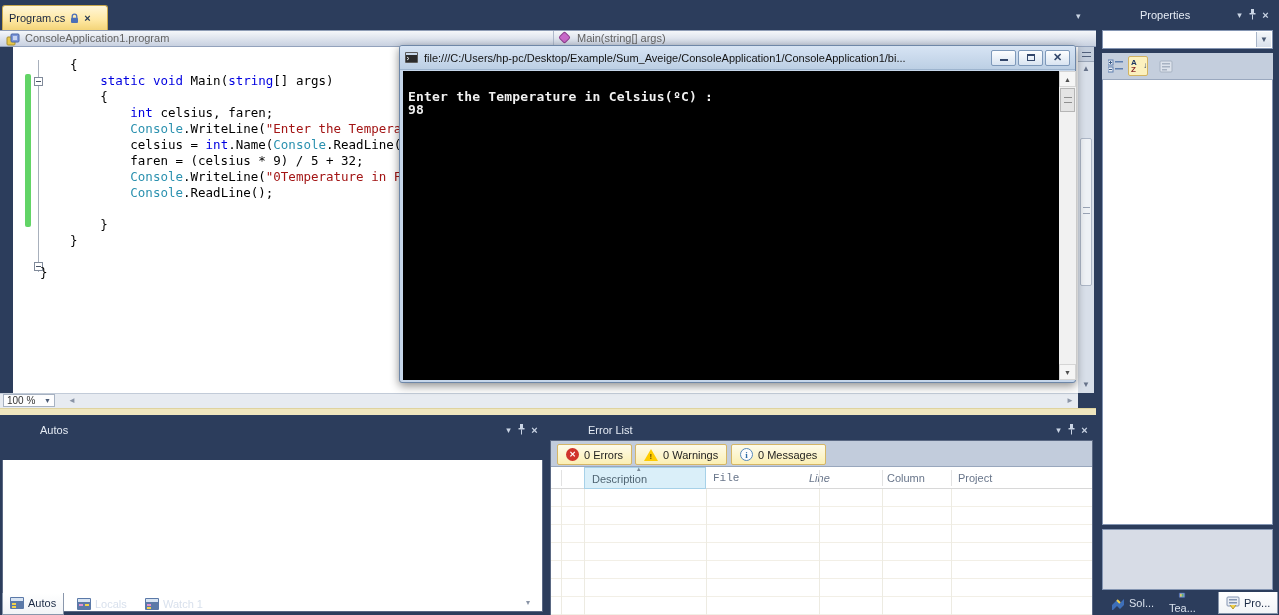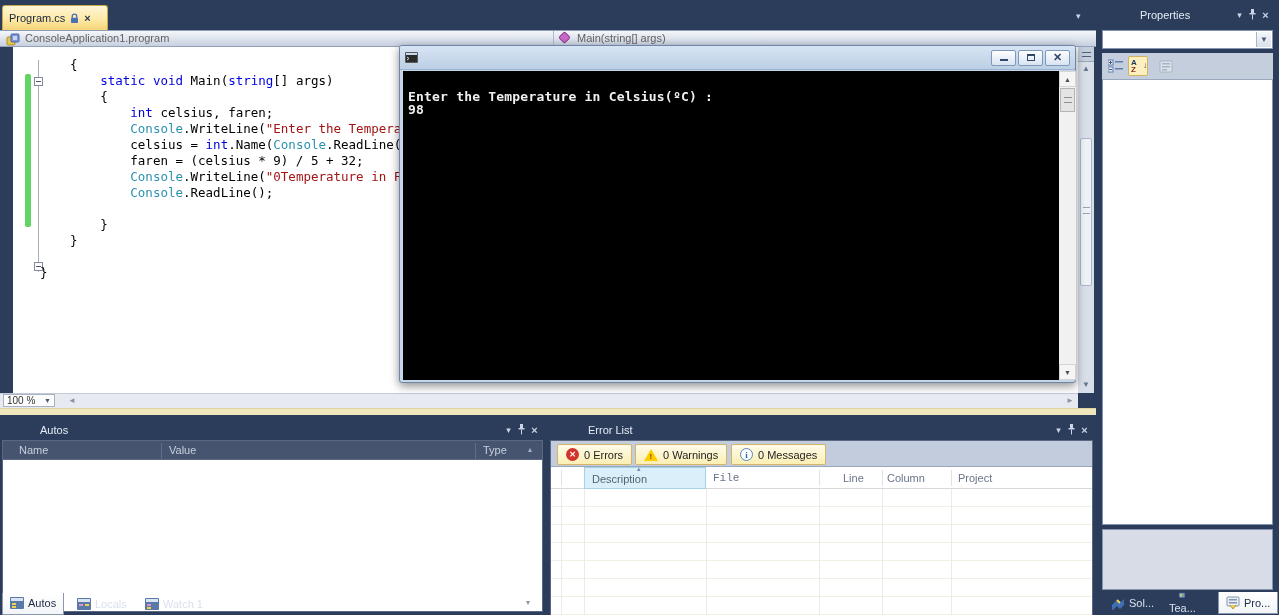--- a/index.html
+++ b/index.html
@@ -167,20 +167,21 @@
 
   <div class="abs console-win" style="z-index:30;">
     <div class="abs con-title">
       <span style="display:inline-flex;">
         <svg width="13" height="11" viewBox="0 0 13 11">
             <rect x="0" y="0" width="13" height="11" rx="1" fill="#2B2B2B" stroke="#8A8A8A"></rect>
             <rect x="1" y="1" width="11" height="2" fill="#C8D8EA"></rect>
             <path d="M2 5l2 1.5L2 8" stroke="#DDD" fill="none" stroke-width="1"></path>
           </svg>
       </span>
+      <span class="con-title-text">file:///C:/Users/hp-pc/Desktop/Example/Sum_Aveige/ConsoleApplication1/ConsoleApplication1/bi...</span>
       <span style="flex:1"></span>
       <span class="con-btn">
           <span style="width:8px;height:2px;background:#33476B;display:block;margin-top:5px;"></span>
         </span>
       <span class="con-btn">
           <span style="width:8px;height:7px;border:1px solid #33476B;border-top-width:2px;display:block;"></span>
         </span>
       <span class="con-btn" style="font-size:11px;font-weight:bold;">✕</span>
     </div>
     <div class="abs con-client">
@@ -204,28 +205,20 @@
       <span style="flex:1"></span>
       <span class="ticon" style="font-size:9px;">▾</span>
       <span class="ticon">
         <svg width="9" height="11" viewBox="0 0 9 11">
             <path d="M3 0h3v4h1.5v1.5H1.5V4H3z" fill="#C9D4E4"></path>
             <rect x="4" y="5.5" width="1" height="5" fill="#C9D4E4"></rect>
           </svg>
       </span>
       <span class="ticon" style="font-weight:bold;font-size:11px;margin-right:4px;">×</span>
     </div>
-    <div class="abs hdr-dark" style="left:2px;top:20px;width:541px;height:20px;">
-      <span class="abs hdr-label" style="left:16px;top:3px;">Name</span>
-      <span class="abs hdr-label" style="left:166px;top:3px;">Value</span>
-      <span class="abs hdr-label" style="left:480px;top:3px;">Type</span>
-      <span class="abs col-sep-dark" style="left:158px;top:2px;height:16px;"></span>
-      <span class="abs col-sep-dark" style="left:472px;top:2px;height:16px;"></span>
-      <span class="abs" style="left:525px;top:4px;font-size:8px;color:#9FB0C8;">▴</span>
-    </div>
     <div class="abs autos-body" style="left:2px;top:40px;width:541px;height:152px;border:1px solid #5A6883;border-top:none;">
       <span class="abs" style="left:523px;bottom:4px;font-size:8px;color:#8A94A6;">▾</span>
     </div>
 
     <div class="btab active" style="left:2px;top:172.5px;">
       <svg width="14" height="12" viewBox="0 0 14 12">
           <rect x="0" y="0" width="14" height="12" rx="1" fill="#5B79A8"></rect>
           <rect x="1" y="1" width="12" height="3" fill="#D8E4F2"></rect>
           <rect x="2" y="6" width="4" height="2" fill="#F2D24A"></rect>
           <rect x="2" y="9" width="4" height="2" fill="#F2D24A"></rect>
@@ -283,21 +276,21 @@
           <span>0 Messages</span>
         </div>
       </div>
 
       <div class="abs" style="left:0;top:26px;width:541px;height:22px;background:#FFF;border-bottom:1px solid #D8D8D8;">
         <div class="abs" style="left:33px;top:0;width:122px;height:22px;background:#DAEFF9;border:1px solid #A7D1E8;">
           <span class="abs" style="left:52px;top:-3px;font-size:7px;color:#7A8A98;">▴</span>
           <span class="eh-label" style="left:7px;color:#4F6472;">Description</span>
         </div>
         <span class="eh-label" style="left:162px;font-family:Liberation Mono, monospace;">File</span>
-        <span class="eh-label" style="left:292px;">Line</span>
+        <span class="eh-label" style="left:258px;font-style:italic;">Line</span>
         <span class="eh-label" style="left:336px;text-align:center;">Column</span>
         <span class="eh-label" style="left:407px;">Project</span>
         <span class="abs" style="left:10px;top:3px;width:1px;height:16px;background:#E2E2E2;"></span>
         <span class="abs" style="left:268px;top:3px;width:1px;height:16px;background:#E2E2E2;"></span>
         <span class="abs" style="left:331px;top:3px;width:1px;height:16px;background:#E2E2E2;"></span>
         <span class="abs" style="left:400px;top:3px;width:1px;height:16px;background:#E2E2E2;"></span>
       </div>
 
       <div class="abs" style="left:0;top:48px;width:541px;height:142px;background:repeating-linear-gradient(#FFFFFF,#FFFFFF 17px,#F2EFE6 17px,#F2EFE6 18px);">
         <span class="grid-vline" style="left:10px;top:0;height:142px;"></span>

